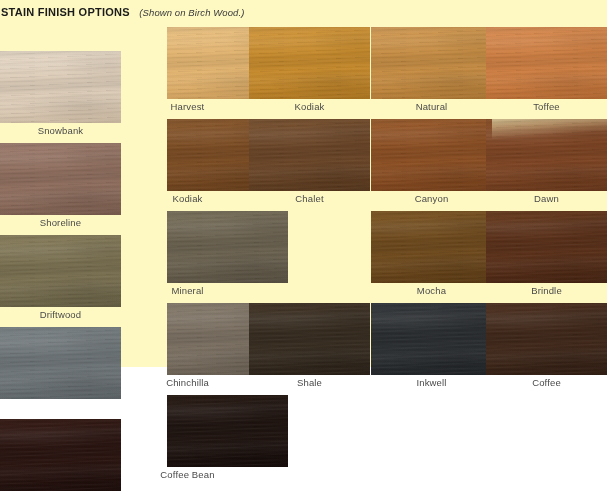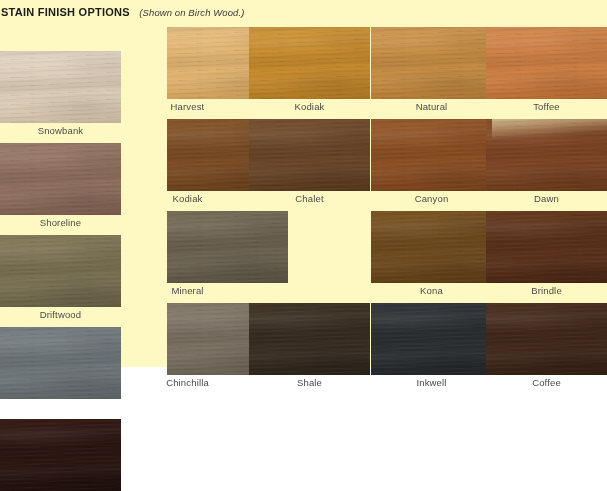--- a/index.html
+++ b/index.html
@@ -260,21 +260,21 @@
           </div>
           <div class="label">Mineral</div>
         </div>
         <div class="cell c3">
           <div class="swatch" style="background: linear-gradient(176deg, rgb(130, 91, 40) 0%, rgb(111, 74, 29) 26%, rgb(111, 74, 29) 58%, rgb(93, 60, 21) 100%);">
             <div class="grain bands"></div>
             <div class="grain lines"></div>
             <div class="grain fine"></div>
             <div class="grain knots"></div>
           </div>
-          <div class="label">Kona</div>
+          <div class="label">Mocha</div>
         </div>
         <div class="cell c4">
           <div class="swatch" style="background: linear-gradient(176deg, rgb(109, 64, 34) 0%, rgb(90, 48, 25) 26%, rgb(90, 48, 25) 58%, rgb(71, 36, 18) 100%);">
             <div class="grain bands"></div>
             <div class="grain lines"></div>
             <div class="grain fine"></div>
             <div class="grain knots"></div>
           </div>
           <div class="label">Brindle</div>
         </div>
@@ -328,16 +328,25 @@
       <div class="row">
         <div class="cell c0">
           <div class="swatch" style="background: linear-gradient(176deg, rgb(59, 31, 24) 0%, rgb(42, 20, 16) 26%, rgb(42, 20, 16) 58%, rgb(29, 13, 10) 100%);">
             <div class="grain bands"></div>
             <div class="grain lines"></div>
             <div class="grain fine"></div>
             <div class="grain knots"></div>
           </div>
           <div class="label">Lodge</div>
         </div>
+        <div class="cell c1">
+          <div class="swatch" style="background: linear-gradient(176deg, rgb(44, 30, 23) 0%, rgb(31, 20, 16) 26%, rgb(31, 20, 16) 58%, rgb(21, 12, 9) 100%);">
+            <div class="grain bands"></div>
+            <div class="grain lines"></div>
+            <div class="grain fine"></div>
+            <div class="grain knots"></div>
+          </div>
+          <div class="label">Coffee Bean</div>
+        </div>
       </div>
     </div>
 
 </div>
 
 </body></html>

